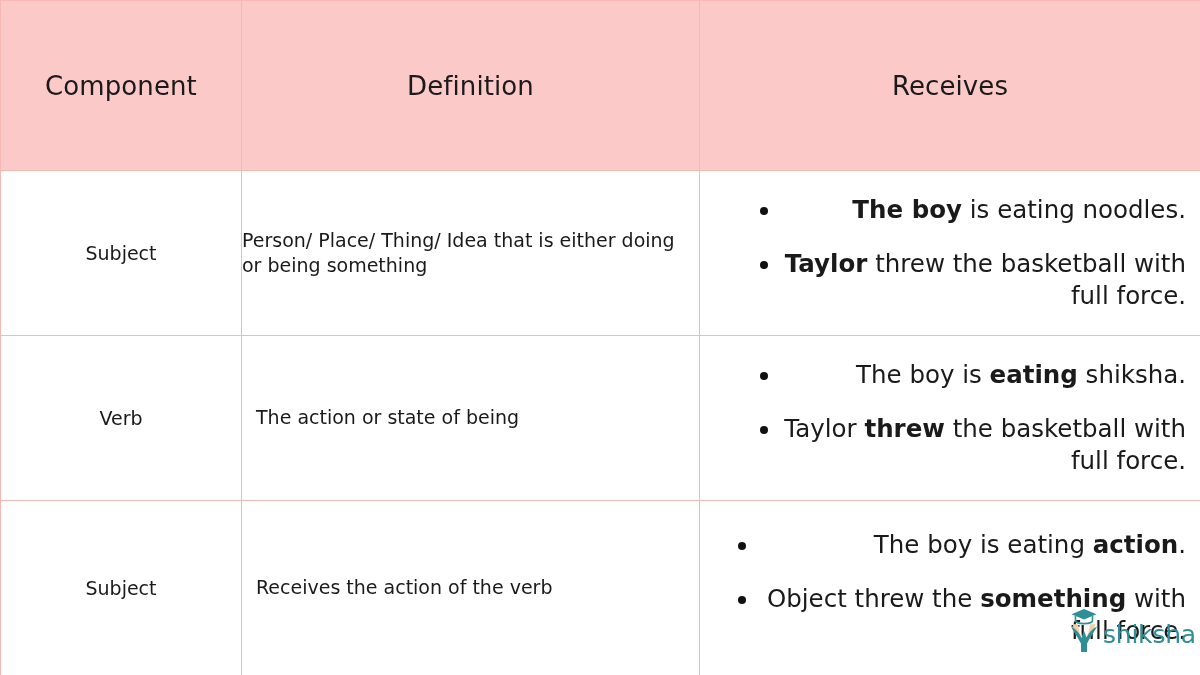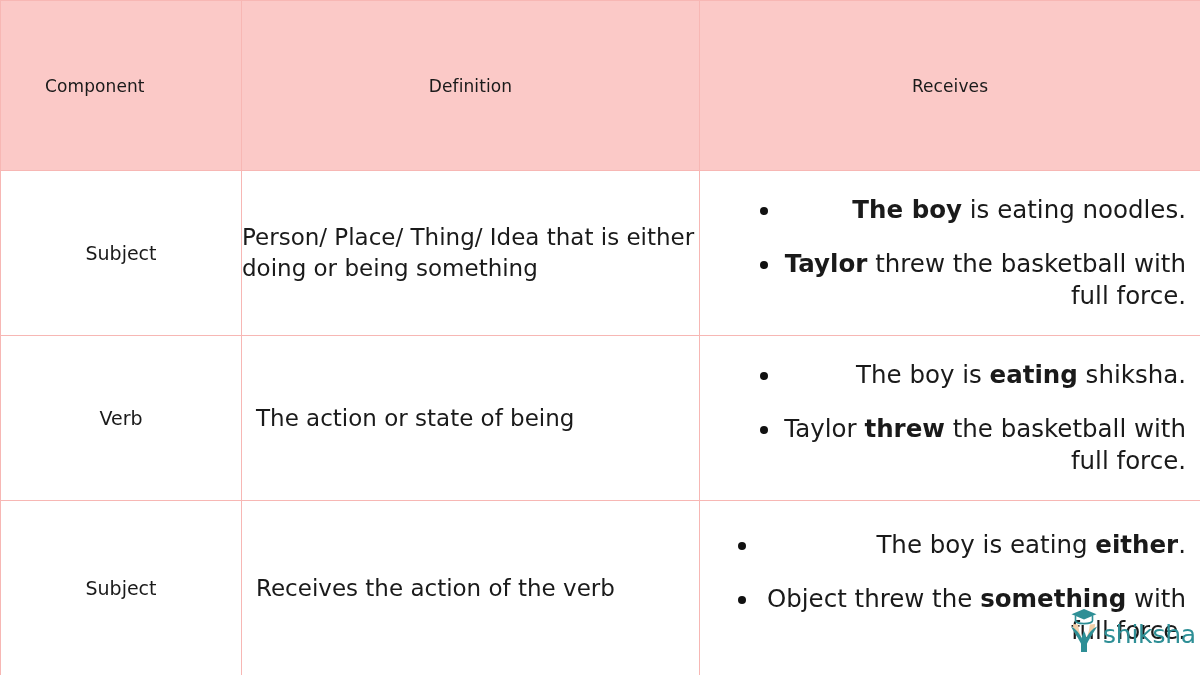--- a/index.html
+++ b/index.html
@@ -42,21 +42,21 @@
     vertical-align: middle;
     box-sizing: border-box;
   }
 
   
   thead tr { height: 170px; }
   thead th {
     background: #fbc9c7;
     border-color: #f5a9a5;
     font-weight: 400;
-    font-size: 17px;
+    font-size: 26px;
     letter-spacing: 0.1px;
     color: #1a1a1a;
     text-align: center;
   }
   thead th.th-component {
     text-align: left;
     padding-left: 44px;
   }
 
   
@@ -65,21 +65,21 @@
   tbody tr.row-object  { height: 175px; }
 
   td.cell-component {
     text-align: center;
     font-size: 19px;
     font-weight: 400;
     color: #1a1a1a;
   }
 
   td.cell-definition {
-    font-size: 23px;
+    font-size: 19px;
     line-height: 1.33;
     color: #1a1a1a;
     padding: 0 24px 0 32px;
   }
   td.cell-definition.align-left  { text-align: left; }
   td.cell-definition.align-center{ text-align: left; padding: 0 14px; }
 
   td.cell-examples {
     font-size: 24.5px;
     line-height: 1.3;
@@ -183,21 +183,21 @@
             <li><span>Taylor </span><b>threw</b><span> the basketball with full force.</span></li>
           </ul>
         </td>
       </tr>
 
       <tr class="row-object">
         <td class="cell-component">Subject</td>
         <td class="cell-definition align-center">Receives the action of the verb</td>
         <td class="cell-examples">
           <ul class="example-list indent-tight">
-            <li><span>The boy is eating </span><b>either</b><span>.</span></li>
+            <li><span>The boy is eating </span><b>action</b><span>.</span></li>
             <li><span>Object threw the </span><b>something</b><span> with full force.</span></li>
           </ul>
 
           <div class="logo-shiksha">
             <span class="logo-mark">
               <svg class="logo-mark" viewBox="0 0 36 46" xmlns="http://www.w3.org/2000/svg" aria-hidden="true">
 
                 <path d="M18 2 L30.5 7.2 L18 12.4 L5.5 7.2 Z" fill="#2e8f96"></path>
                 <path d="M9.5 9.2 L9.5 13.8 C9.5 15.4 13.4 16.6 18 16.6 C22.6 16.6 26.5 15.4 26.5 13.8 L26.5 9.2" fill="none" stroke="#2e8f96" stroke-width="1.6" stroke-linecap="round"></path>
 

